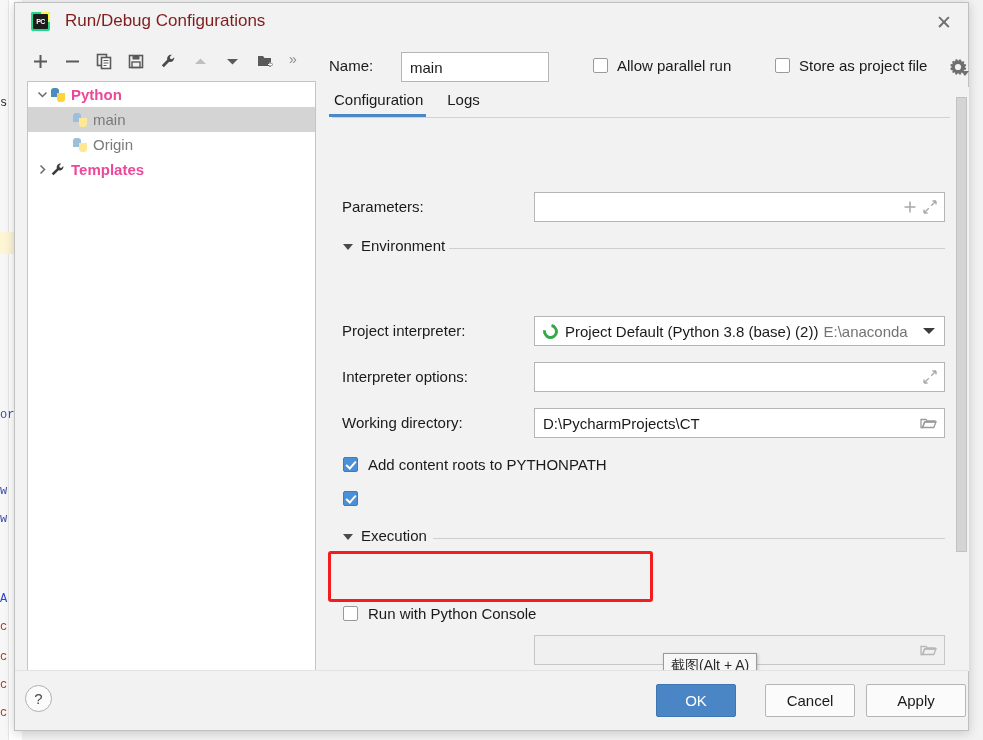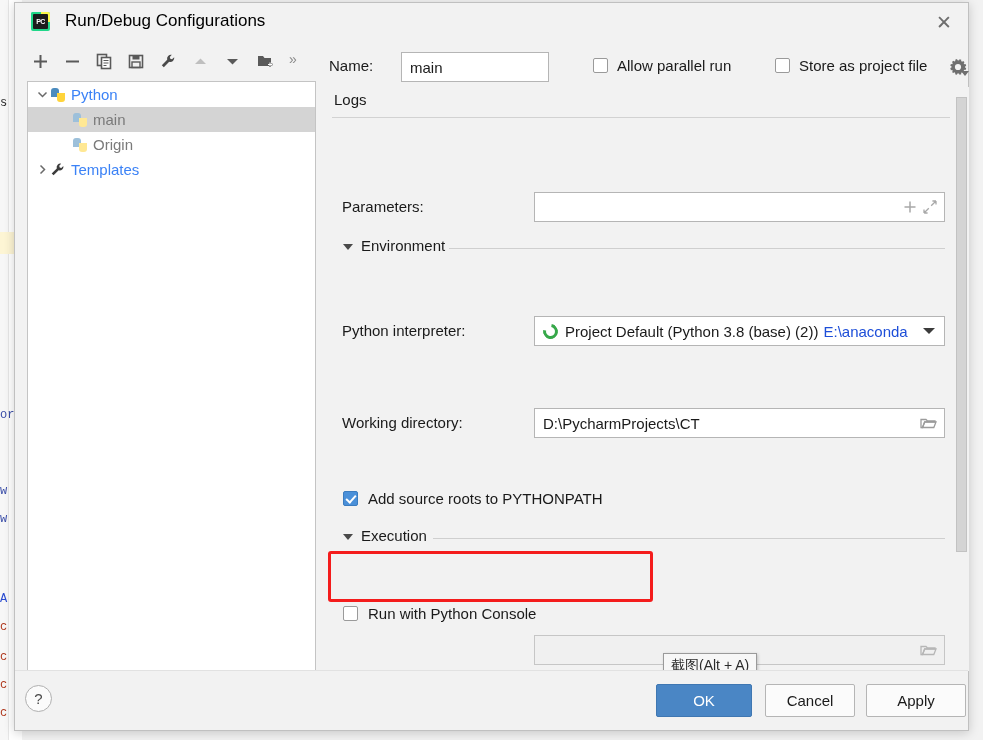--- a/index.html
+++ b/index.html
@@ -50,21 +50,21 @@
   .pc-icon .q1 { position:absolute; left:0; top:0; width:50%; height:50%; background:#21d789;}
   .pc-icon .q2 { position:absolute; right:0; top:0; width:50%; height:50%; background:#fcf84a;}
   .pc-icon .inner {
     position:absolute; left:2px; top:2px; right:2px; bottom:2px;
     background:#1c1c1c; border-radius:1px;
     color:#fff; font-size:7px; font-weight:bold; font-family:"Liberation Sans",sans-serif;
     display:flex; align-items:center; justify-content:center; letter-spacing:-.5px;
   }
   .title-text {
     position: absolute; left: 50px; top: 8px;
-    font-size: 17px; color: #000000;
+    font-size: 17px; color: #7f1d1d;
   }
   .close-btn {
     position: absolute; right: 10px; top: 6px;
     width: 28px; height: 26px; color: #6e6e6e;
     display: flex; align-items: center; justify-content: center;
     font-size: 19px; cursor: pointer;
   }
 
   
   .toolbar { position: absolute; left: 12px; top: 44px; width: 290px; height: 32px; }
@@ -128,21 +128,21 @@
   .py-ico .b {
     position: absolute; left: 1px; top: 1px; width: 8px; height: 9px;
     background: #4b8bbe; border-radius: 3px 3px 0 0;
   }
   .py-ico .y {
     position: absolute; right: 1px; bottom: 1px; width: 8px; height: 9px;
     background: #ffd43b; border-radius: 0 0 3px 3px;
   }
   .py-ico.dim .b { background: #9dc0da; }
   .py-ico.dim .y { background: #ffe894; }
-  .tree-label { color: #3b82f6; font-weight: normal; }
+  .tree-label { color: #ec4899; font-weight: bold; }
   .tree-label.child { font-weight: normal; color: #7a7a7a; }
 
   
   .form-area {
     position: absolute; left: 314px; top: 84px;
     width: 640px; height: 584px;
     background: #f2f2f2;
   }
   .tabs { position: absolute; left: 3px; top: 0; display: flex; }
   .tab {
@@ -167,21 +167,21 @@
     font-size: 15px; color: #1a1a1a; white-space: nowrap;
   }
   .fld {
     position: absolute; left: 205px; width: 411px; height: 30px;
     background: #fff; border: 1px solid #b5b5b5;
     font-size: 15px; color: #1a1a1a;
     display: flex; align-items: center; padding: 0 30px 0 8px;
     overflow: hidden; white-space: nowrap;
   }
   .fld.disabled { background: #f0f0f0; border-color: #c6c6c6; }
-  .fld .gray { color: #1d4ed8; }
+  .fld .gray { color: #737373; }
   .fld-ico {
     position: absolute; right: 7px; top: 50%; transform: translateY(-50%);
     color: #9b9b9b; cursor: pointer; display: flex; align-items: center;
   }
   .fld-ico.two { right: 27px; }
   .combo-arrow {
     position: absolute; left: 177px; top: 11px;
     width: 0; height: 0; border-left: 6px solid transparent;
     border-right: 6px solid transparent; border-top: 6px solid #6a6a6a;
     cursor: pointer;
@@ -417,20 +417,21 @@
             <path d="M11.8 1.8a4 4 0 0 0-4.6 5L1.8 12.2l2 2 5.4-5.4a4 4 0 0 0 5-4.6L12 6.3 10.3 5.8 9.8 4z" fill="#3c3c3c"></path>
           </svg>
         </span>
         <span class="tree-label">Templates</span>
       </div>
     </div>
 
     <div class="form-area">
 
       <div class="tabs">
+        <div class="tab active">Configuration</div>
         <div class="tab">Logs</div>
       </div>
       <div class="tab-underline"></div>
 
       <div class="panel">
 
 
         <div class="row" style="top:71px;">
           <div class="lab">Parameters:</div>
           <div class="fld">
@@ -450,46 +451,61 @@
         </div>
 
         <div class="sect" style="top:116px;">
           <div class="tri"></div>
           <div class="stitle">Environment</div>
           <div class="sline" style="left:120px;"></div>
         </div>
 
 
         <div class="row" style="top:195px;">
-          <div class="lab">Python interpreter:</div>
+          <div class="lab">Project interpreter:</div>
           <div class="fld" style="padding-right:26px;">
             <span class="conda"></span>
             <span>Project Default (Python 3.8 (base) (2))</span>
             <span class="gray" style="margin-left:5px;">E:\anaconda</span>
             <span class="dd-arrow"></span>
           </div>
         </div>
 
+        <div class="row" style="top:241px;">
+          <div class="lab">Interpreter options:</div>
+          <div class="fld">
+            <span></span>
+            <span class="fld-ico">
+              <svg width="14" height="14" viewBox="0 0 14 14">
+                <path d="M13 1L8.2 5.8M13 1H9.4M13 1v3.6" stroke="#a8a8a8" stroke-width="1.3" fill="none"></path>
+                <path d="M1 13l4.8-4.8M1 13h3.6M1 13V9.4" stroke="#a8a8a8" stroke-width="1.3" fill="none"></path>
+              </svg>
+            </span>
+          </div>
+        </div>
 
         <div class="row" style="top:287px;">
           <div class="lab">Working directory:</div>
           <div class="fld">
             <span>D:\PycharmProjects\CT</span>
             <span class="fld-ico">
               <svg width="17" height="14" viewBox="0 0 17 14">
                 <path d="M1 3.5h5L7.5 5H15v.8H4.8L2.6 11.5H1z" fill="none" stroke="#9b9b9b" stroke-width="1.3"></path>
                 <path d="M4.6 6h11.4l-2.2 5.5H2.4z" fill="none" stroke="#9b9b9b" stroke-width="1.3"></path>
               </svg>
             </span>
           </div>
         </div>
 
+        <div class="cbrow" style="top:332px;">
+          <span class="cb checked"></span>
+          <span class="lbl">Add content roots to PYTHONPATH</span>
+        </div>
         <div class="cbrow" style="top:366px;">
           <span class="cb checked"></span>
-          <span class="lbl">Add source roots to PYTHONPATH</span>
         </div>
 
         <div class="sect" style="top:406px;">
           <div class="tri"></div>
           <div class="stitle">Execution</div>
           <div class="sline" style="left:104px;"></div>
         </div>
 
 
         <div class="cbrow" style="top:481px;">
@@ -515,20 +531,20 @@
     <div class="annot" style="left:313px; top:548px; width:325px; height:51px;"></div>
 
     <div class="vscroll">
       <div class="thumb"></div>
     </div>
 
     <div class="tooltip">截图(Alt + A)</div>
 
     <div class="bottombar">
       <div class="help-btn">?</div>
-      <div class="btn primary" style="left:641px; width:96px;">OK</div>
+      <div class="btn primary" style="left:641px; width:80px;">OK</div>
       <div class="btn" style="left:750px; width:90px;">Cancel</div>
       <div class="btn" style="left:851px; width:100px;">Apply</div>
     </div>
 
   </div>
 
 </div>
 
 </body></html>

